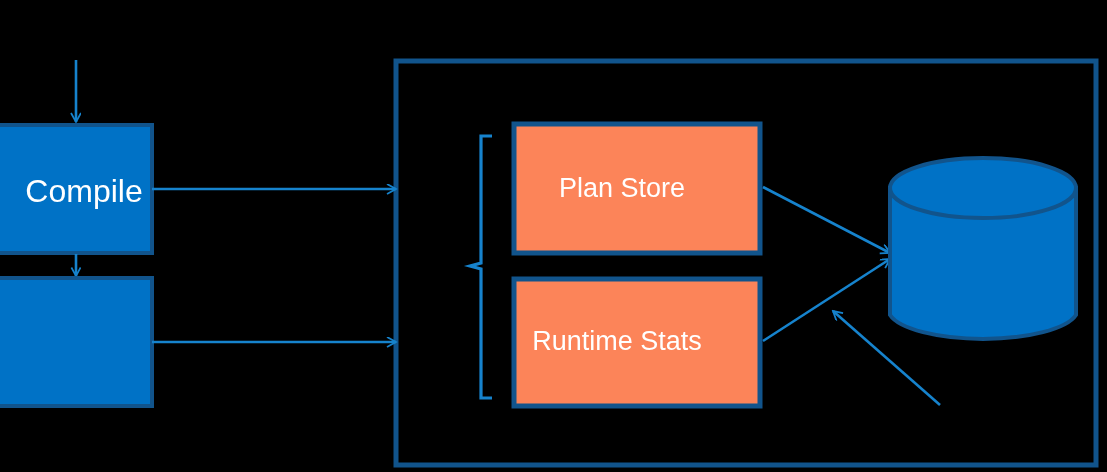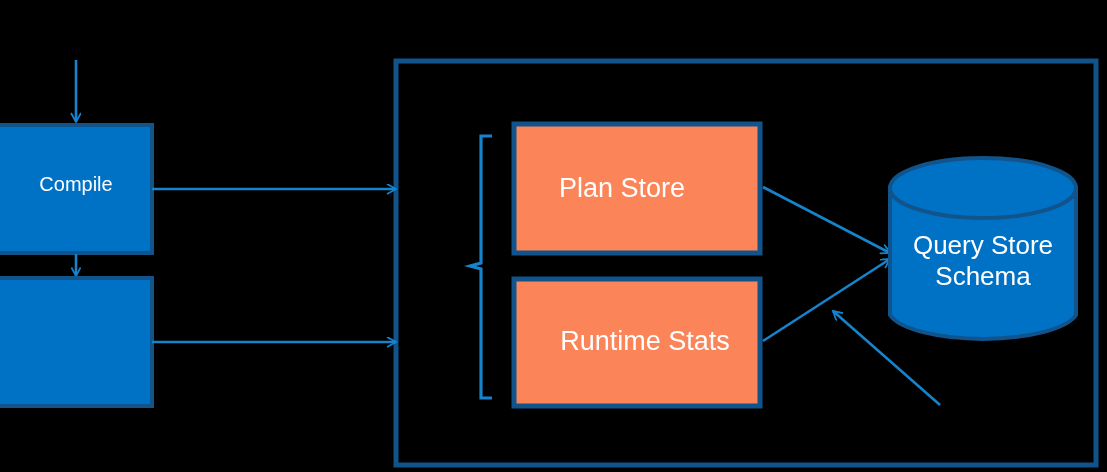--- a/index.html
+++ b/index.html
@@ -26,24 +26,24 @@
   .node-label {
     position: absolute;
     color: #FFFFFF;
     font-family: "Liberation Sans", "DejaVu Sans", sans-serif;
     font-weight: 400;
     text-align: center;
     line-height: 1.2;
     pointer-events: none;
     white-space: pre-line;
   }
-  .label-compile   { left: 0px;   top: 172px; width: 152px; font-size: 20px; }
+  .label-compile   { left: 0px;   top: 172px; width: 152px; font-size: 32px; padding-left: 8px; }
   .label-execute   { left: 0px;   top: 325px; width: 152px; font-size: 27px; }
   .label-planstore { left: 512px; top: 172px; width: 220px; font-size: 27px; }
-  .label-runtime   { left: 520px; top: 325px; width: 250px; font-size: 27px; }
+  .label-runtime   { left: 492px; top: 325px; width: 250px; font-size: 27px; }
   .label-cylinder  { left: 888px; top: 230px; width: 190px; font-size: 26px; }
 </style>
 </head>
 <body>
 
 <div id="stage">
 
   <svg id="diagram-svg" viewBox="0 0 1107 472">
     <defs>
       <marker id="arrowOpen" markerWidth="12" markerHeight="12" refX="10" refY="5" orient="auto" markerUnits="userSpaceOnUse">
@@ -86,16 +86,14 @@
     </g>
   </svg>
 
   <div class="node-label label-compile">Compile</div>
 
 
   <div class="node-label label-planstore">Plan Store</div>
 
   <div class="node-label label-runtime">Runtime Stats</div>
 
-  <div class="node-label label-cylinder">Query Store
-Schema</div>
 
 </div>
 
 </body></html>

